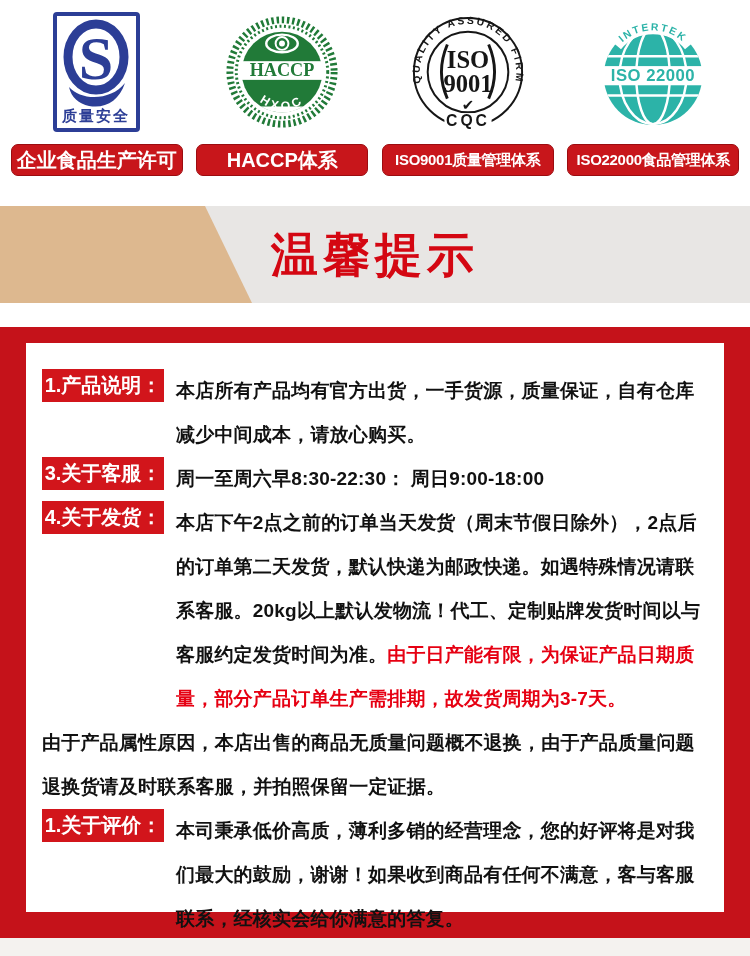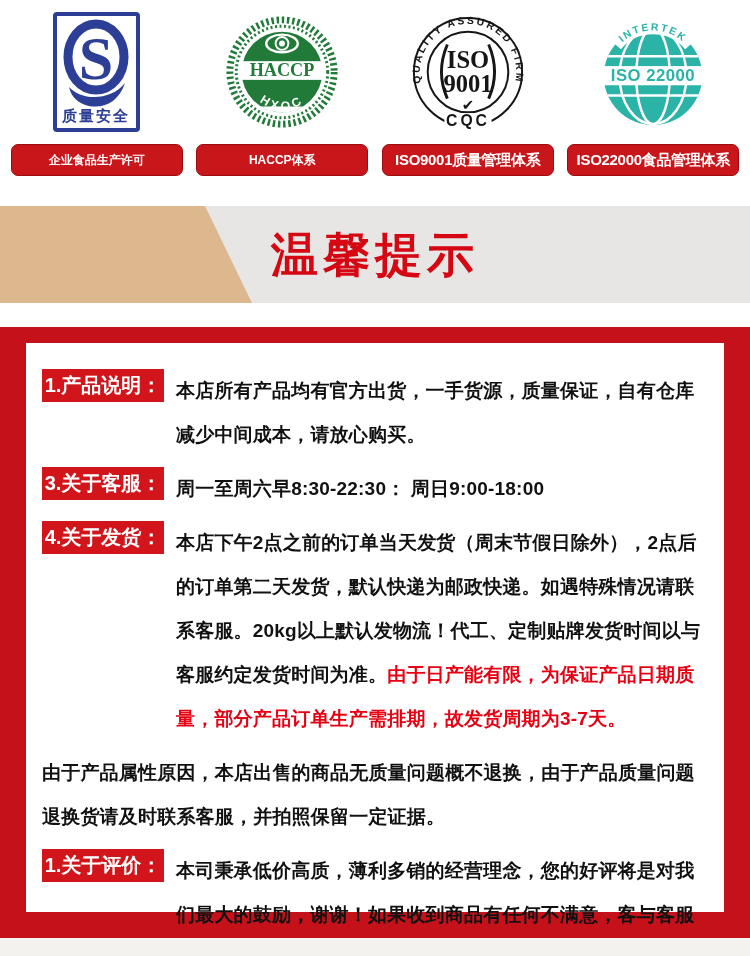--- a/index.html
+++ b/index.html
@@ -6,40 +6,40 @@
   html,body { background:#ffffff; }
   body { width:750px; font-family:"Liberation Sans","DejaVu Sans",sans-serif; }
   .page { width:750px; height:956px; overflow:hidden; background:#fff; display:flex; flex-direction:column; }
 
   
   .certs { height:206px; display:flex; padding:0 4px; background:#fff; }
   .cert { flex:1 1 0; display:flex; flex-direction:column; align-items:center; }
   .cert-logo { height:144px; display:flex; align-items:center; justify-content:center; }
   .cert-banner {
     width:172px; height:32px; background:#c8161b; border:1px solid #9c0c10;
-    border-radius:7px; color:#fff; font-weight:700; font-size:12px;
+    border-radius:7px; color:#fff; font-weight:700; font-size:20px;
     display:flex; align-items:center; justify-content:center; white-space:nowrap;
   }
   .cert-banner.small { font-size:15px; letter-spacing:-0.3px; }
 
   
   .title-band { height:97px; background:#e8e6e4; position:relative;
     display:flex; align-items:center; justify-content:center; }
   .tan-shape { position:absolute; left:0; top:0; height:100%; width:260px;
     background:#ddb88f; -webkit-clip-path:polygon(0 0,205px 0,252px 100%,0 100%);
     clip-path:polygon(0 0,205px 0,252px 100%,0 100%); }
   .notice-title { position:relative; color:#d40712; font-size:47px; font-weight:700;
     letter-spacing:5px; line-height:1; }
 
   .white-gap { height:24px; background:#fff; }
 
   
   .red-section { flex:1 1 auto; background:#c5121a; padding:16px 26px 26px; }
   .white-box { background:#fff; height:569px; padding:26px 16px 10px 16px;
-    display:flex; flex-direction:column; gap:10px; }
+    display:flex; flex-direction:column; }
   .item { display:flex; align-items:flex-start; }
   .item-label { flex:0 0 122px; width:122px; height:33px; background:#d2151b;
     color:#fff; font-weight:700; font-size:20px; display:flex; align-items:center;
     justify-content:center; margin-right:12px; white-space:nowrap; }
   .item-text { flex:1 1 auto; font-size:19px; line-height:44px; font-weight:700;
     color:#111; letter-spacing:0.2px; }
   .red-text { color:#e60012; }
 
   .bottom-strip { height:18px; background:#f4f2ef; }
 

